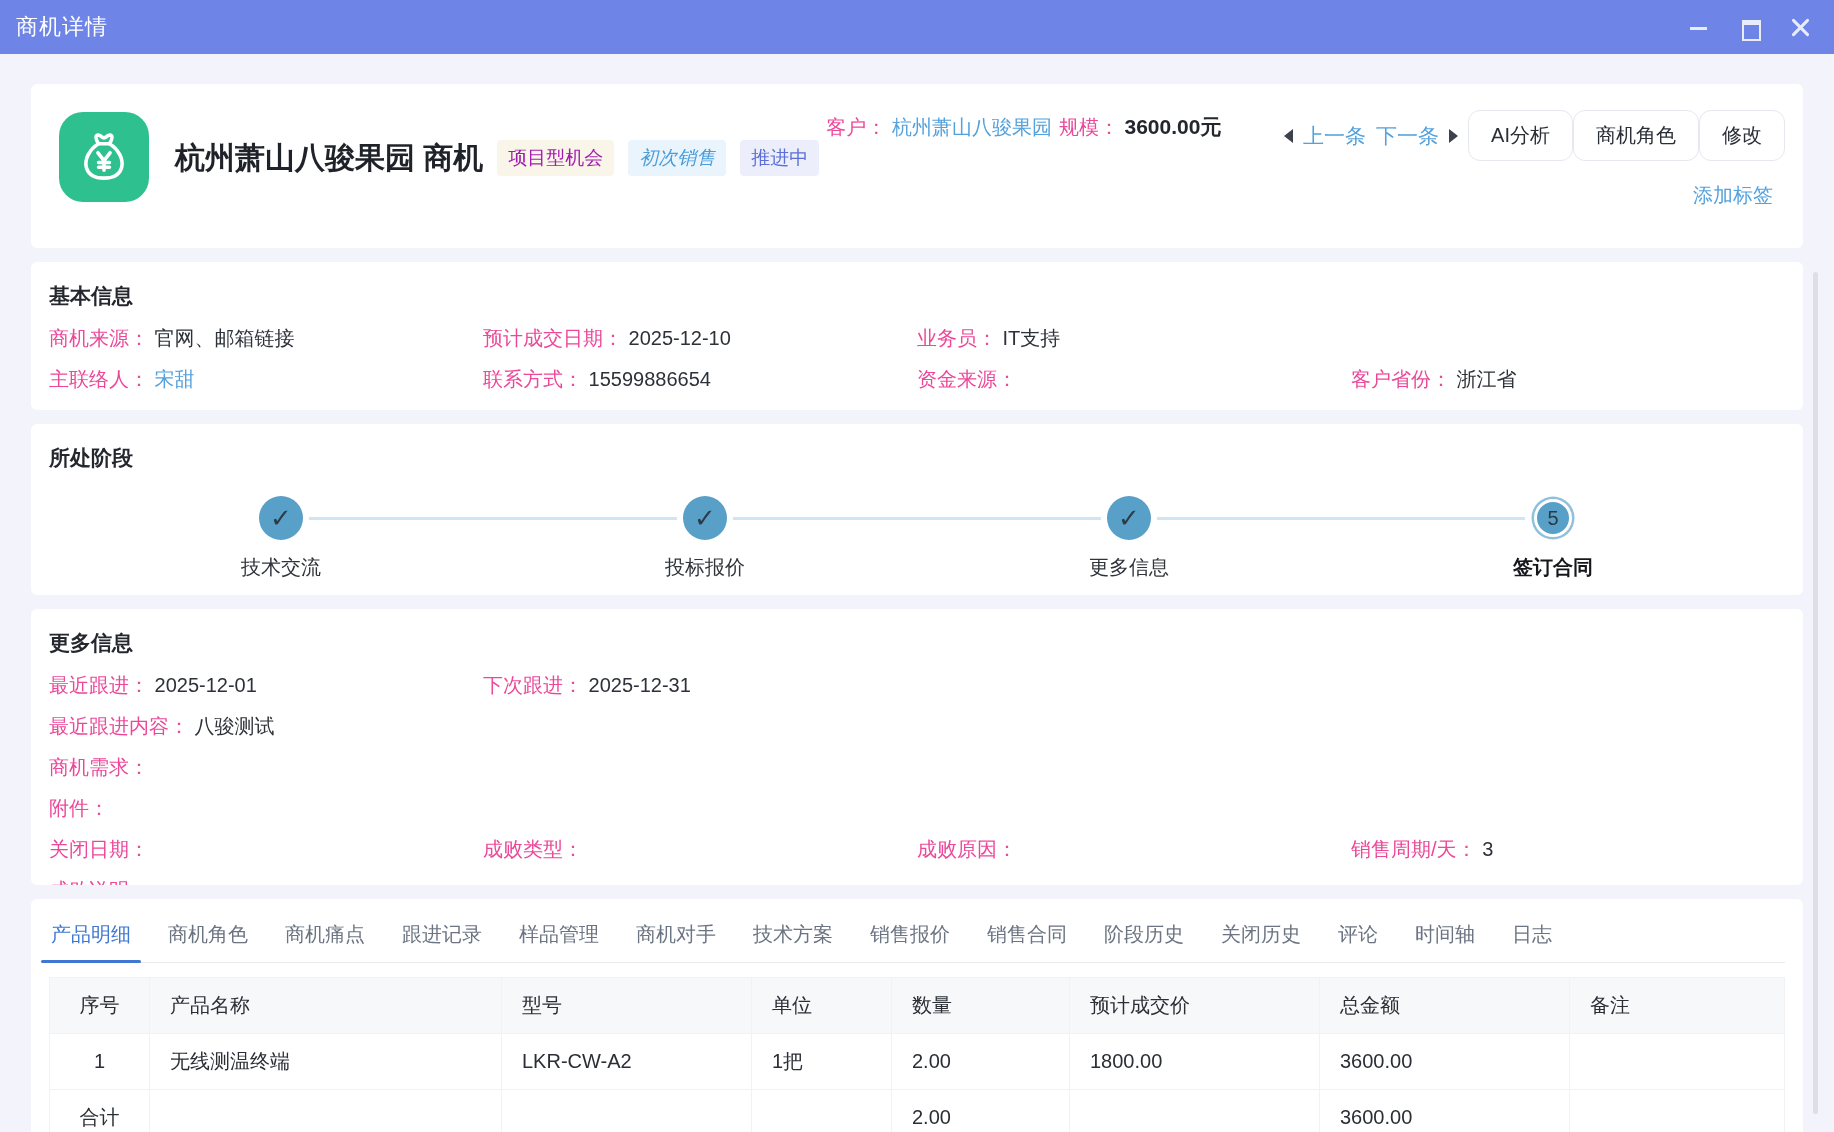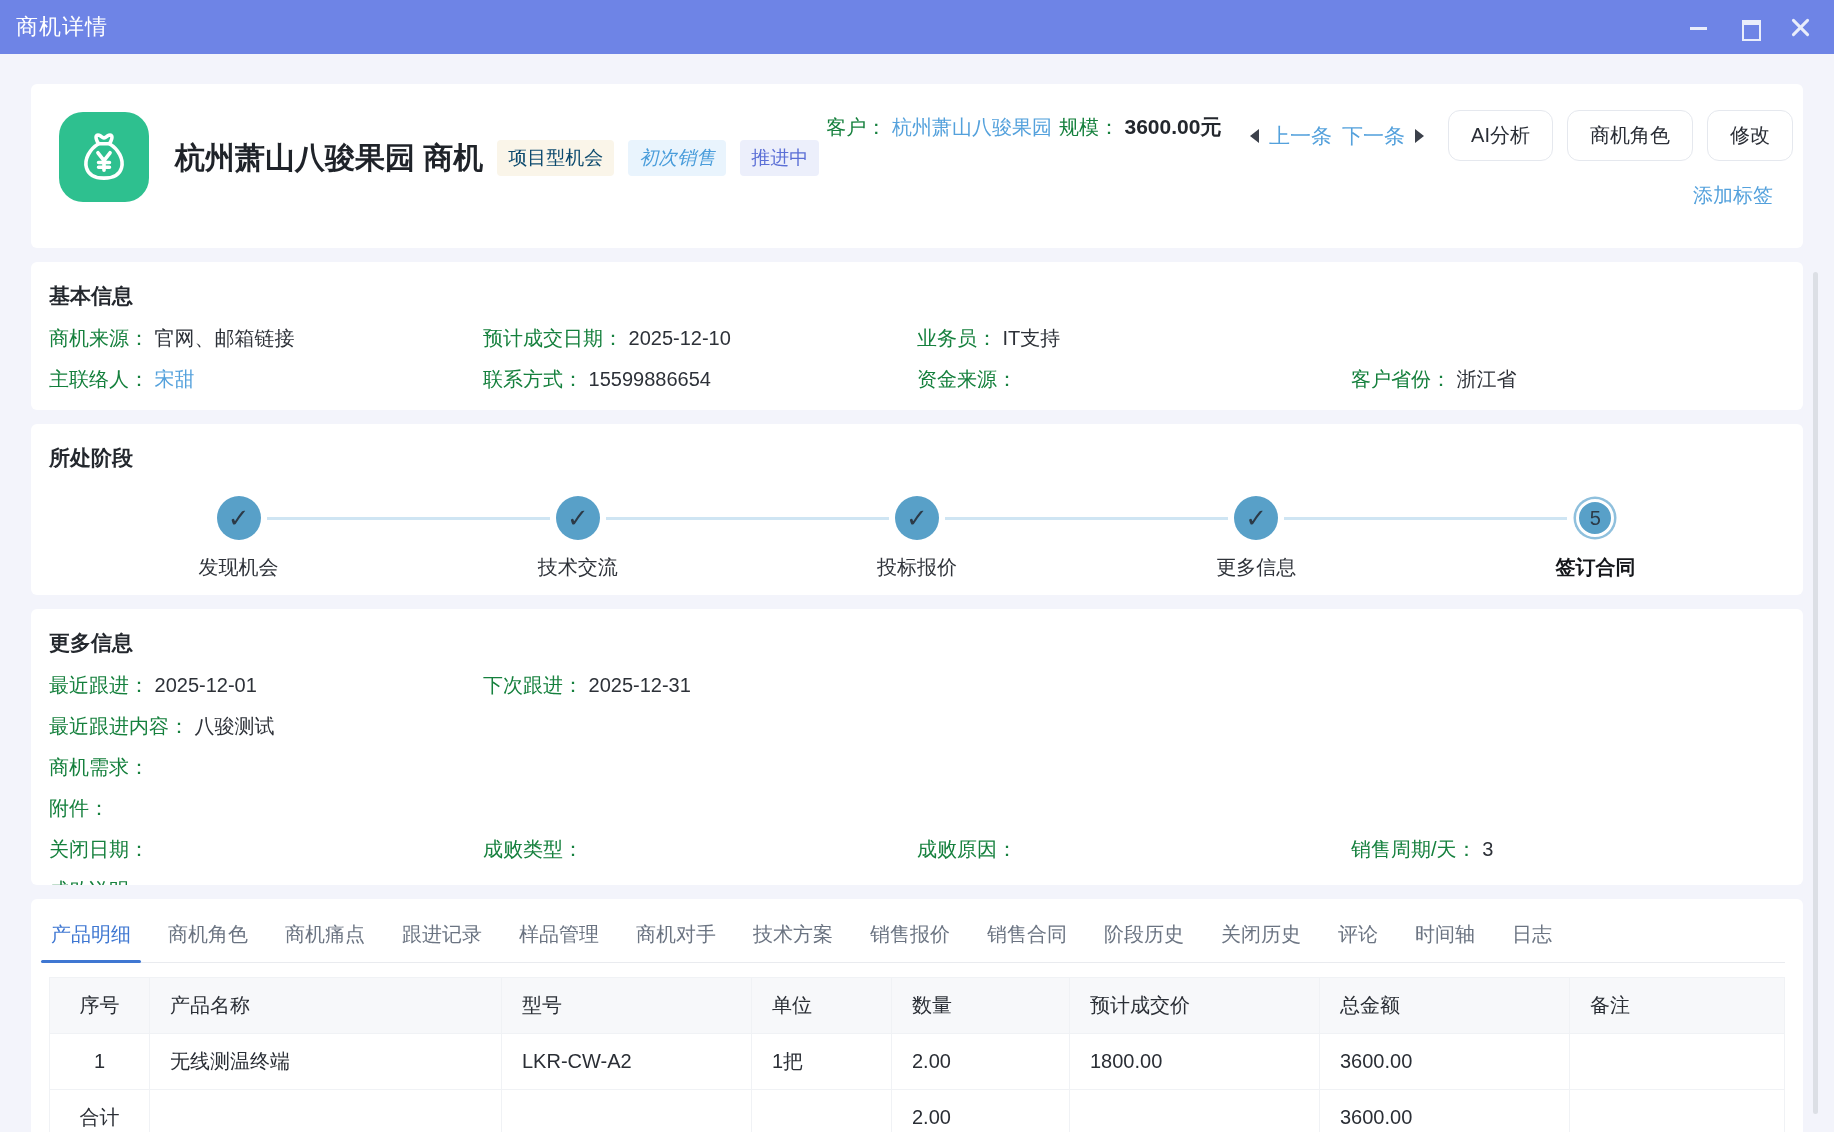--- a/index.html
+++ b/index.html
@@ -35,29 +35,29 @@
   .header-main { display: flex; gap: 26px; }
   .opp-icon {
     width: 90px; height: 90px; border-radius: 24px; flex: 0 0 90px;
     background: var(--icon-green, #2ec08f);
     display: flex; align-items: center; justify-content: center;
   }
   .header-info { display: flex; flex-direction: row; gap: 7px; padding-top: 2px; }
   .title-row { display: flex; align-items: center; gap: 14px; }
   .opp-title { font-size: 30px; font-weight: bold; color: #1f2329; }
   .tag { font-size: 19px; padding: 5px 11px; border-radius: 4px; white-space: nowrap; }
-  .tag-gold   { color: #0c4a6e; background: #faf5e9; }
+  .tag-gold   { color: #a21caf; background: #faf5e9; }
   .tag-blue   { color: #4a9ddb; background: #e9f4fd; font-style: italic; }
   .tag-indigo { color: #5b6fd6; background: #eceffb; }
   .info-line { font-size: 20px; line-height: 26px; }
-  .lbl { color: #15803d; }
+  .lbl { color: #ec4899; }
   .val { color: #2d3138; }
   .val-strong { color: #23272d; }
   .link { color: var(--link, #54a1dc); cursor: pointer; text-decoration: none; }
-  .header-right { position: absolute; top: 26px; right: 10px; display: flex; align-items: center; gap: 14px; }
+  .header-right { position: absolute; top: 26px; right: 18px; display: flex; align-items: center; }
   .record-nav { display: flex; align-items: center; gap: 10px; margin-right: 10px; font-size: 21px; }
   .arrow { width: 0; height: 0; border-top: 7px solid transparent; border-bottom: 7px solid transparent; cursor: pointer; }
   .arrow-left  { border-right: 9px solid #3c414b; }
   .arrow-right { border-left: 9px solid #3c414b; }
   .btn {
     background: #fff; border: 1px solid #e5e8ee; border-radius: 12px;
     padding: 11px 22px; font-size: 20px; color: #2a2e36; cursor: pointer;
     font-family: inherit;
   }
   .add-tag { position: absolute; right: 30px; top: 98px; font-size: 20px; margin-left: 39px; }
@@ -203,24 +203,20 @@
       <div class="field">
         <span class="lbl">客户省份：</span>
         <span class="val">浙江省</span>
       </div>
     </div>
   </div>
 
   <div class="card stage-card">
     <div class="section-title">所处阶段</div>
     <div class="stepper">
-      <div class="stage">
-        <div class="circle circle-done"></div>
-        <div class="stage-label">发现机会</div>
-      </div>
       <div class="stage">
         <div class="circle circle-done"></div>
         <div class="stage-label">技术交流</div>
       </div>
       <div class="stage">
         <div class="circle circle-done"></div>
         <div class="stage-label">投标报价</div>
       </div>
       <div class="stage">
         <div class="circle circle-done"></div>

